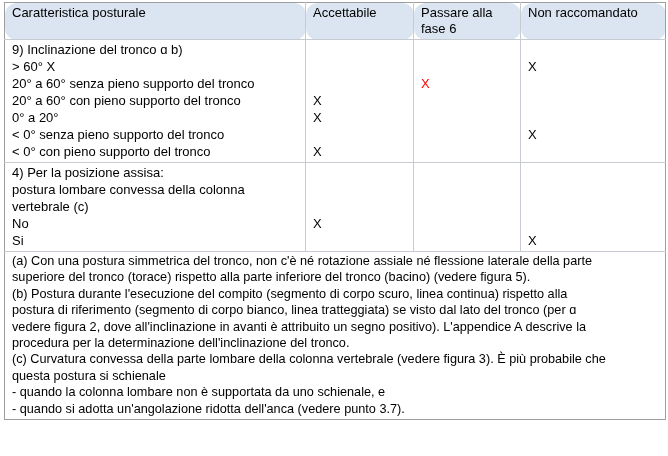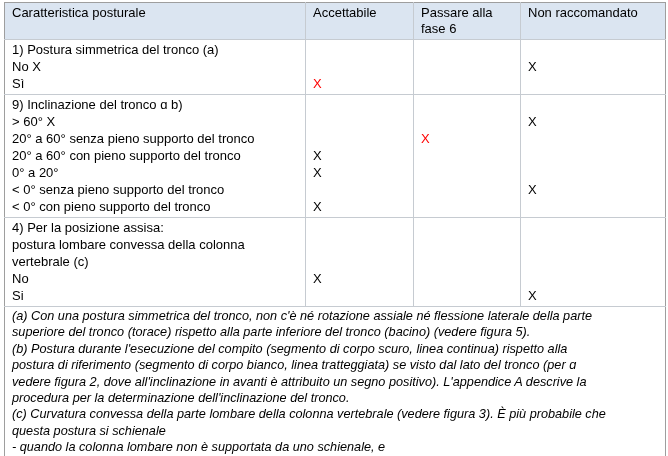--- a/index.html
+++ b/index.html
@@ -21,21 +21,21 @@
   }
   table.posture th,
   table.posture td {
     border: 1px solid var(--grid, #c6cbd1);
     vertical-align: top;
     text-align: left;
     font-weight: normal;
     padding: 1px 5px 2px 7px;
   }
   
-  table.posture tr:first-child > * { border-top-color: var(--frame, #9e9e9e); }
+  table.posture tr:first-child > * { border-top-color: var(--frame, #9e9e9e); border-radius: 12px; }
   table.posture tr:last-child  > * { border-bottom-color: var(--frame, #9e9e9e); }
   table.posture tr > *:first-child { border-left-color: var(--frame, #9e9e9e); }
   table.posture tr > *:last-child  { border-right-color: var(--frame, #9e9e9e); }
 
   table.posture th {
     background: var(--header_bg, #dbe5f1);
     height: 30px;
     line-height: 16px;
     padding-top: 2px;
   }
@@ -45,21 +45,20 @@
     white-space: nowrap;
   }
   .red { color: var(--mark_red, #ff0000); }
   td.fn {
     font-size: 12.7px;
     padding: 2px 5px 3px 7px;
   }
   td.fn .ln {
     height: 16.4px;
     line-height: 16.4px;
-    font-style: italic;
   }
 </style>
 </head>
 <body>
 
 <table class="posture">
   <colgroup>
     <col style="width:301px">
     <col style="width:108px">
     <col style="width:107px">
@@ -67,42 +66,20 @@
   </colgroup>
 
   <tbody>
       <tr>
     <th>Caratteristica posturale</th>
     <th>Accettabile</th>
     <th>Passare alla fase 6</th>
     <th>Non raccomandato</th>
   </tr>
 
-  <tr>
-    <td>
-      <div class="ln">1) Postura simmetrica del tronco (a)</div>
-      <div class="ln">No X</div>
-      <div class="ln">Sì</div>
-    </td>
-    <td>
-      <div class="ln"></div>
-      <div class="ln"></div>
-      <div class="ln red">X</div>
-    </td>
-    <td>
-      <div class="ln"></div>
-      <div class="ln"></div>
-      <div class="ln"></div>
-    </td>
-    <td>
-      <div class="ln"></div>
-      <div class="ln">X</div>
-      <div class="ln"></div>
-    </td>
-  </tr>
 
   <tr>
     <td>
       <div class="ln">9) Inclinazione del tronco ɑ b)</div>
       <div class="ln">&gt; 60° X</div>
       <div class="ln">20° a 60° senza pieno supporto del tronco</div>
       <div class="ln">20° a 60° con pieno supporto del tronco</div>
       <div class="ln">0° a 20°</div>
       <div class="ln">&lt; 0° senza pieno supporto del tronco</div>
       <div class="ln">&lt; 0° con pieno supporto del tronco</div>

